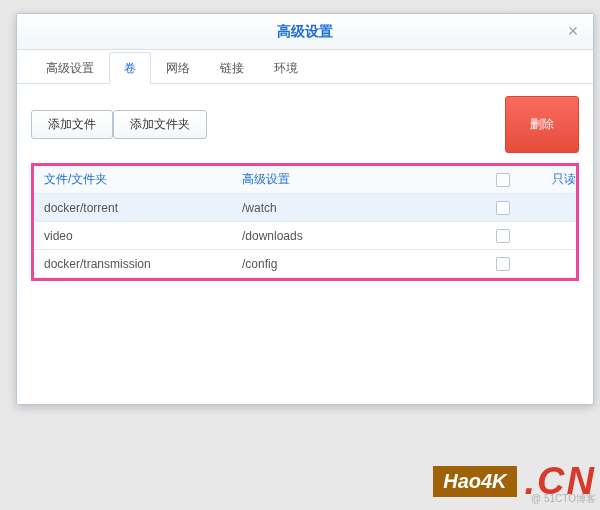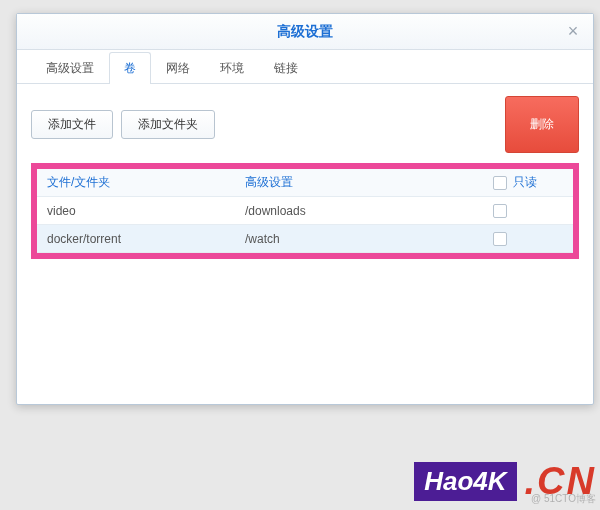--- a/index.html
+++ b/index.html
@@ -4,86 +4,93 @@
   <style>
     * { box-sizing: border-box; margin: 0; padding: 0; font-family: "Microsoft YaHei", Arial, sans-serif; }
     body { background: #e8e8e8; width: 600px; height: 510px; position: relative; }
     .dialog { position: absolute; left: 16px; top: 13px; width: 578px; height: 392px; background: #fff; border: 1px solid #b8c8d8; border-radius: 2px; box-shadow: 0 2px 10px rgba(0,0,0,.2); }
     .titlebar { height: 36px; border-bottom: 1px solid #d8e0e8; display: flex; align-items: center; justify-content: center; position: relative; background: linear-gradient(#fdfefe,#f2f6fa); }
     .titlebar h1 { font-size: 14px; font-weight: bold; color: #1d6fd4; }
     .close-btn { position: absolute; right: 10px; top: 8px; width: 20px; height: 20px; color: #9aa5b1; font-size: 18px; line-height: 18px; text-align: center; cursor: pointer; }
     .tabs { display: flex; padding: 0 14px; border-bottom: 1px solid #d8e0e8; background: #fff; height: 34px; align-items: flex-end; }
     .tab { padding: 7px 14px; font-size: 12px; color: #555; cursor: pointer; border: 1px solid transparent; border-bottom: none; margin-bottom: -1px; }
     .tab.active { color: #1d6fd4; border-color: #d8e0e8; background: #fff; border-radius: 3px 3px 0 0; }
-    .toolbar { padding: 12px 14px 10px; display: flex; gap: 8px; align-items: center; }
+    .toolbar { padding: 12px 14px 10px; display: flex; align-items: center; }
     .btn { padding: 5px 16px; font-size: 12px; border: 1px solid #b8c4d0; background: linear-gradient(#fff,#f4f7fa); color: #333; border-radius: 3px; cursor: pointer; }
     .btn-danger { background: linear-gradient(#f76c5e,#e74c3c); border-color: #d44535; color: #fff; margin-left: auto; padding: 19px 24px; }
-    .table { margin: 0 14px; border: 6px solid #ec4899; }
+    .table { margin: 0 14px; border: 3px solid #ec4899; }
     .th-row, .td-row { display: flex; align-items: center; height: 28px; font-size: 12px; border-bottom: 1px solid #e5ecf2; }
     .th-row { background: #f7fafd; color: #1d6fd4; font-weight: normal; }
     .td-row { color: #555; }
     .td-row.selected { background: #eaf3fb; }
     .col-path { flex: 0 0 198px; padding: 0 10px; white-space: nowrap; overflow: hidden; text-overflow: ellipsis; }
     .col-mount { flex: 1; padding: 0 10px; white-space: nowrap; overflow: hidden; }
-    .col-ro { flex: 0 0 80px; display: flex; align-items: center; justify-content: flex-start; gap: 6px; }
+    .col-ro { flex: 0 0 80px; display: flex; align-items: center; justify-content: space-between; gap: 6px; }
     .chk { width: 14px; height: 14px; border: 1px solid #b8c4d0; border-radius: 2px; background: #fff; display: inline-block; cursor: pointer; }
     .watermark { position: absolute; right: 4px; bottom: 6px; height: 46px; display: flex; align-items: center; }
-    .wm-blue { background: #4c1d95; color: #fff; font-weight: bold; font-style: italic; font-size: 26px; padding: 4px 10px; }
+    .wm-blue { background: #a16207; color: #fff; font-weight: bold; font-style: italic; font-size: 20px; padding: 4px 10px; }
     .wm-red { color: #d83a2a; font-weight: bold; font-style: italic; font-size: 38px; margin-left: 8px; letter-spacing: 2px; }
     .wm-sub { position: absolute; right: 0; bottom: -2px; font-size: 10px; color: rgba(0,0,0,.25); }
   </style>
 </head>
 <body>
 
 <div class="dialog">
   <div class="titlebar">
     <h1>高级设置</h1>
     <div class="close-btn">×</div>
   </div>
 
   <div class="tabs">
     <div class="tab">高级设置</div>
     <div class="tab active">卷</div>
     <div class="tab">网络</div>
+    <div class="tab">链接</div>
     <div class="tab">环境</div>
-    <div class="tab">链接</div>
   </div>
 
   <div class="toolbar">
     <button class="btn">添加文件</button>
     <button class="btn">添加文件夹</button>
     <button class="btn btn-danger">删除</button>
   </div>
 
   <div class="table">
     <div class="th-row">
       <div class="col-path">文件/文件夹</div>
       <div class="col-mount">高级设置</div>
       <div class="col-ro">
         <span class="chk"></span>
         <span>只读</span>
       </div>
     </div>
 
+    <div class="td-row selected">
+      <div class="col-path">docker/torrent</div>
+      <div class="col-mount">/watch</div>
+      <div class="col-ro">
+          <span class="chk"></span>
+        </div>
+    </div>
+
     <div class="td-row">
       <div class="col-path">video</div>
       <div class="col-mount">/downloads</div>
       <div class="col-ro">
           <span class="chk"></span>
         </div>
     </div>
 
-    <div class="td-row selected">
-      <div class="col-path">docker/torrent</div>
-      <div class="col-mount">/watch</div>
+    <div class="td-row">
+      <div class="col-path">docker/transmission</div>
+      <div class="col-mount">/config</div>
       <div class="col-ro">
           <span class="chk"></span>
         </div>
     </div>
-
   </div>
 </div>
 
 <div class="watermark">
   <span class="wm-blue">Hao4K</span>
   <span class="wm-red">.CN</span>
   <span class="wm-sub">@ 51CTO博客</span>
 </div>
 
 </body></html>

